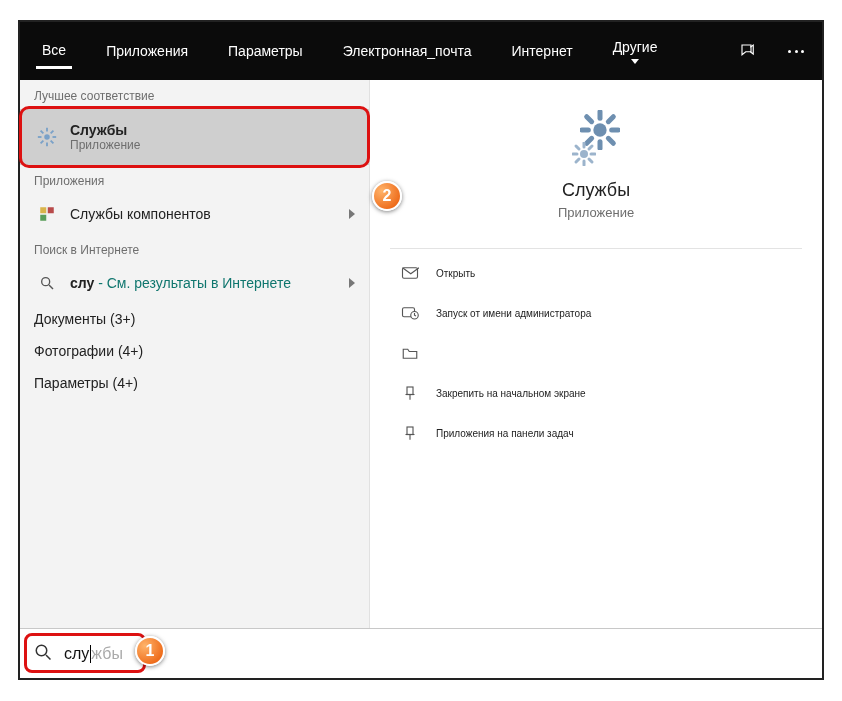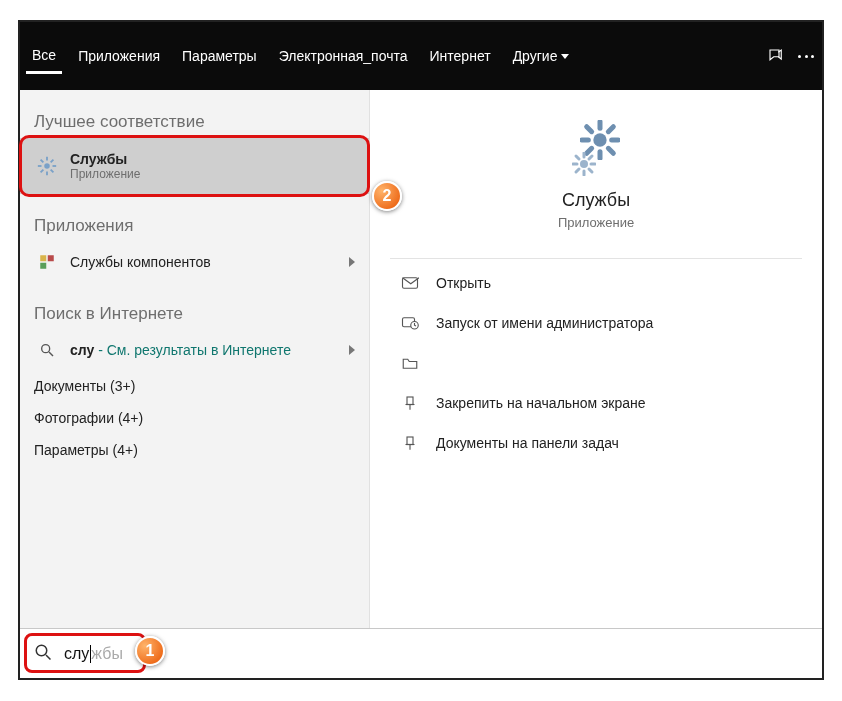--- a/index.html
+++ b/index.html
@@ -1,52 +1,52 @@
 <!DOCTYPE html>
 <html><head>
 <meta charset="utf-8">
 <style>
   * { box-sizing: border-box; margin: 0; padding: 0; font-family: "Segoe UI", Arial, sans-serif; }
   body { width: 842px; height: 701px; background: #fff; position: relative; overflow: hidden; }
   .window { position: absolute; left: 18px; top: 20px; width: 806px; height: 660px; border: 2px solid #222; background: #fff; }
 
   
-  .topbar { height: 68px; background: #0b0b0b; display: flex; align-items: center; padding: 0 6px; gap: 10px; }
+  .topbar { height: 58px; background: #0b0b0b; display: flex; align-items: center; padding: 0 16px; gap: 28px; }
   .tab { color: #fff; font-size: 14px; padding: 8px 6px; cursor: pointer; }
   .tab.active { border-bottom: 3px solid #fff; }
-  .tab.more { display: flex; align-items: center; gap: 4px; }
+  .tab.more { display: flex; align-items: center; gap: 4px; flex-direction: column; }
   .chev-down { width: 0; height: 0; border-left: 4px solid transparent; border-right: 4px solid transparent; border-top: 5px solid #fff; }
   .spacer { flex: 1; }
   .top-icon { width: 20px; height: 20px; display: flex; align-items: center; justify-content: center; cursor: pointer; color: #fff; }
   .dots { width: 16px; display: flex; justify-content: space-between; }
   .dots span { width: 3px; height: 3px; border-radius: 50%; background: #fff; }
 
   .content { display: flex; height: calc(100% - 58px - 50px); }
 
   
   .leftcol { width: 350px; background: #f3f3f3; border-right: 1px solid #e1e1e1; display: flex; flex-direction: column; position: relative; }
-  .section-header { font-size: 17px; color: #6e6e6e; padding: 22px 14px 6px 14px; }
+  .section-header { font-size: 12px; color: #6e6e6e; padding: 9px 14px 6px 14px; }
   .item { display: flex; align-items: center; padding: 8px 14px; font-size: 14px; color: #222; cursor: pointer; position: relative; min-height: 40px; }
   .item .icon-slot { width: 26px; height: 20px; display: flex; align-items: center; justify-content: center; margin-right: 10px; flex-shrink: 0; }
   .item .labels { flex: 1; display: flex; flex-direction: column; }
   .item .primary { font-size: 14px; }
   .item .secondary { font-size: 12px; color: #6e6e6e; }
   .item .chev-right { width: 0; height: 0; border-top: 5px solid transparent; border-bottom: 5px solid transparent; border-left: 6px solid #777; }
   .item.best { background: #cfcfcf; }
   .highlight-box { position: absolute; border: 3px solid #d11; border-radius: 10px; pointer-events: none; }
 
   
   .rightcol { flex: 1; display: flex; flex-direction: column; align-items: center; padding-top: 30px; }
   .bigicon { width: 60px; height: 56px; position: relative; margin-bottom: 14px; }
   .gear-big { position: absolute; right: 6px; top: 0; width: 40px; height: 40px; }
   .gear-small { position: absolute; left: 6px; bottom: 0; width: 24px; height: 24px; }
   .app-title { font-size: 18px; color: #222; margin-bottom: 4px; }
   .app-sub { font-size: 13px; color: #6e6e6e; margin-bottom: 28px; }
   .actions { width: 100%; padding: 0 20px; }
-  .action-row { display: flex; align-items: center; height: 40px; font-size: 14px; color: #222; cursor: pointer; gap: 16px; padding: 0 10px; }
+  .action-row { display: flex; align-items: center; height: 40px; font-size: 10px; color: #222; cursor: pointer; gap: 16px; padding: 0 10px; }
   .action-row .aicon { width: 20px; height: 16px; display: flex; align-items: center; justify-content: center; }
   .hr { height: 1px; background: #e3e3e3; margin: 0 0 4px 0; }
 
   
   .searchbar { position: absolute; left: 0; right: 0; bottom: 0; height: 50px; border-top: 1px solid #c8c8c8; display: flex; align-items: center; padding: 0 14px; background: #fff; }
   .search-icon { margin-right: 12px; }
   .search-text { font-size: 16px; color: #111; }
   .search-ghost { color: #aaa; }
   .caret { display: inline-block; width: 1px; height: 18px; background: #000; vertical-align: -3px; margin-left: 1px; }
 
@@ -231,21 +231,21 @@
           <span>Закрепить на начальном экране</span>
         </div>
         <div class="action-row">
           <div class="aicon">
               <svg width="18" height="16" viewBox="0 0 24 20" fill="none" stroke="#555" stroke-width="1.5">
                 <rect x="8" y="2" width="8" height="10"></rect>
                 <line x1="12" y1="12" x2="12" y2="19"></line>
                 <line x1="6" y1="12" x2="18" y2="12"></line>
               </svg>
             </div>
-          <span>Документы на панели задач</span>
+          <span>Приложения на панели задач</span>
         </div>
       </div>
     </div>
   </div>
 
   <div class="searchbar">
     <span class="search-icon">
       <svg width="18" height="18" viewBox="0 0 24 24" fill="none" stroke="#333" stroke-width="2">
           <circle cx="10" cy="10" r="7"></circle>
           <line x1="16" y1="16" x2="22" y2="22"></line>

